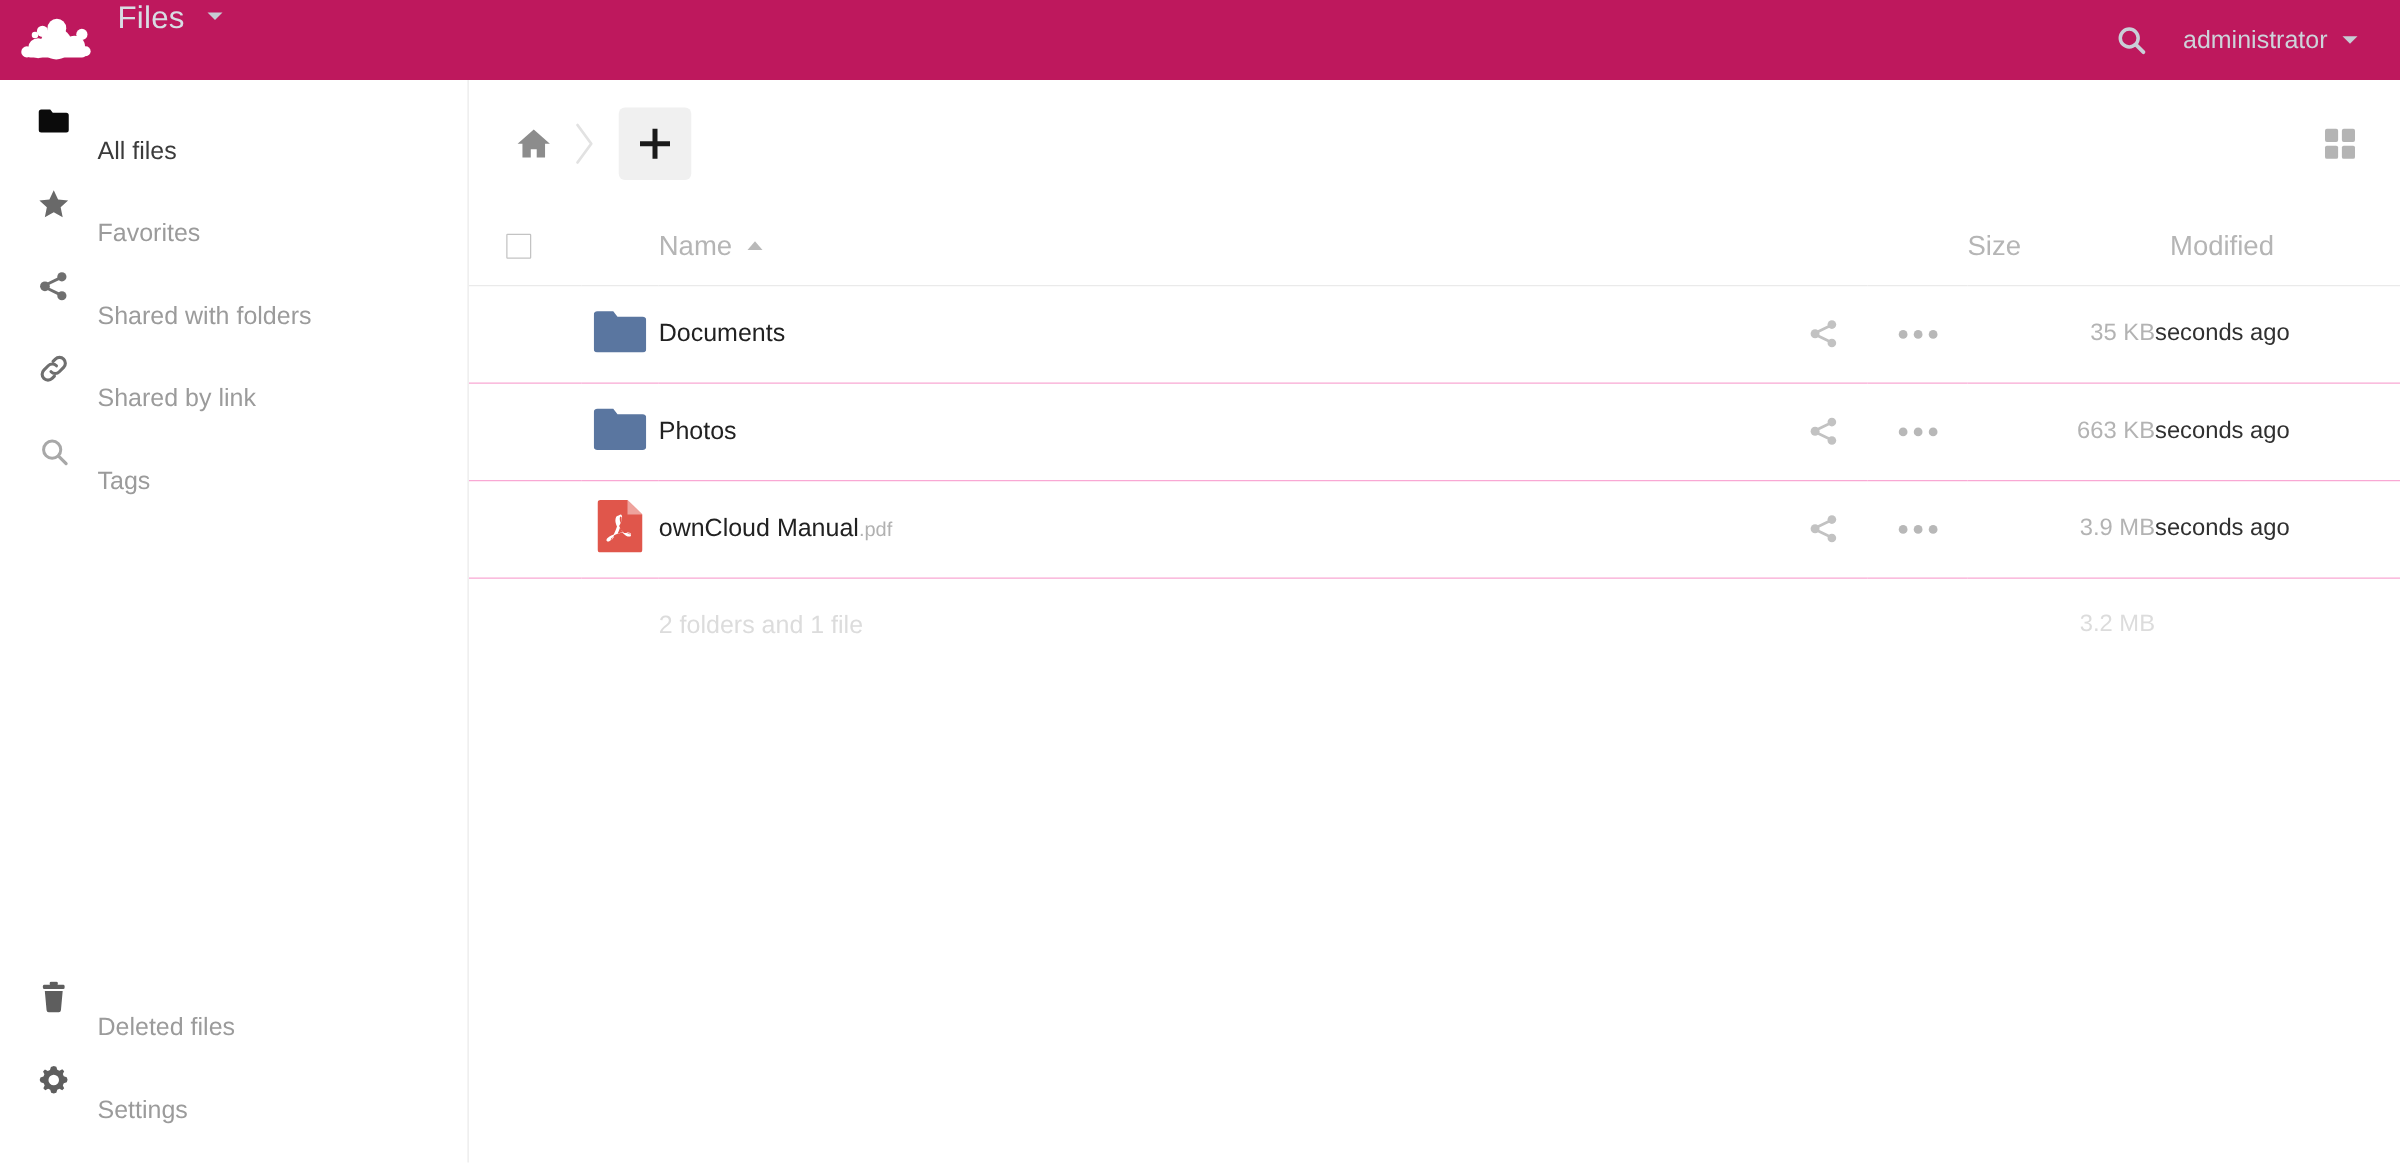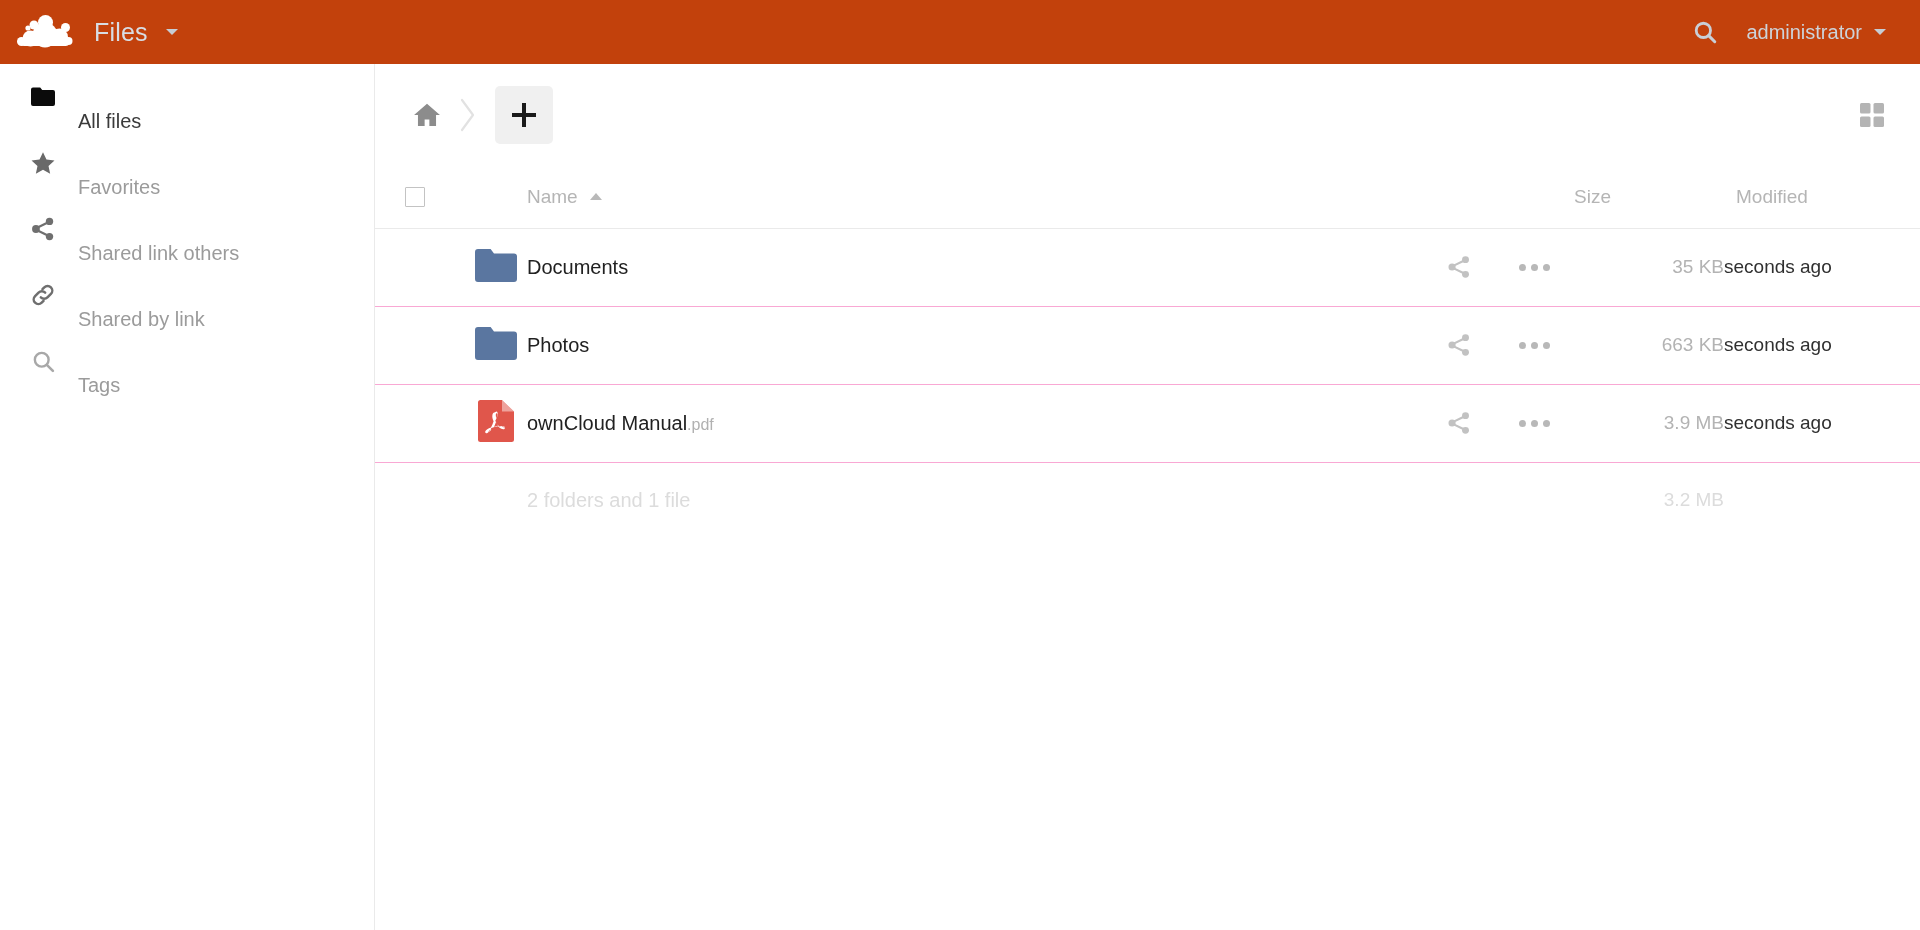--- a/index.html
+++ b/index.html
@@ -12,23 +12,23 @@
     font-family: "Liberation Sans", sans-serif;
     -webkit-font-smoothing: antialiased;
   }
 
   
   #app-header {
     position: absolute;
     top: 0; left: 0;
     width: 1920px;
     height: 64px;
-    background: #c2410c;
-    display: flex;
-    align-items: center;
+    background: #be185d;
+    display: flex;
+    align-items: flex-start;
     z-index: 50;
   }
   .logo-wrap {
     width: 90px;
     height: 64px;
     display: flex;
     align-items: center;
     justify-content: center;
     flex: none;
   }
@@ -198,21 +198,21 @@
   .col-name    { width: auto; }
   .col-share   { width: 70px; }
   .col-actions { width: 80px; }
   .col-size    { width: 150px; }
   .col-mod     { width: 196px; }
 
   #file-table thead th {
     height: 62px;
     border-bottom: 1px solid #eaeaea;
     font-weight: 400;
-    font-size: 19px;
+    font-size: 22px;
     color: #b5b5b5;
     text-align: left;
   }
   .th-name-inner {
     display: inline-flex;
     align-items: center;
     cursor: pointer;
   }
   .sort-caret {
     width: 0; height: 0;
@@ -354,21 +354,21 @@
     <div class="nav-item">
       <span class="nav-icon">
         <svg width="26" height="26" viewBox="0 0 24 24">
           <circle cx="18" cy="5" r="3.4" fill="#6f6f6f"></circle>
           <circle cx="18" cy="19" r="3.4" fill="#6f6f6f"></circle>
           <circle cx="5.5" cy="12" r="3.6" fill="#6f6f6f"></circle>
           <line x1="7.5" y1="10.4" x2="16" y2="6.2" stroke="#6f6f6f" stroke-width="2.1"></line>
           <line x1="7.5" y1="13.6" x2="16" y2="17.8" stroke="#6f6f6f" stroke-width="2.1"></line>
         </svg>
       </span>
-      <span class="nav-label">Shared link others</span>
+      <span class="nav-label">Shared with folders</span>
     </div>
 
     <div class="nav-item">
       <span class="nav-icon">
         <svg width="26" height="26" viewBox="0 0 24 24">
           <g fill="none" stroke="#6f6f6f" stroke-width="2.3" stroke-linecap="round">
             <path d="M10 14.2a4.3 4.3 0 0 0 6.1 0l3.2-3.2a4.3 4.3 0 1 0-6.1-6.1l-1.7 1.7"></path>
             <path d="M14 9.8a4.3 4.3 0 0 0-6.1 0l-3.2 3.2a4.3 4.3 0 1 0 6.1 6.1l1.7-1.7"></path>
           </g>
         </svg>
@@ -381,20 +381,41 @@
         <svg width="25" height="25" viewBox="0 0 24 24">
           <circle cx="10.3" cy="10.3" r="6.6" fill="none" stroke="#a8a8a8" stroke-width="2.3"></circle>
           <line x1="15.2" y1="15.2" x2="21" y2="21" stroke="#a8a8a8" stroke-width="2.5" stroke-linecap="round"></line>
         </svg>
       </span>
       <span class="nav-label">Tags</span>
     </div>
 
   </div>
 
+  <div id="sidebar-bottom">
+    <div class="nav-item">
+      <span class="nav-icon">
+        <svg width="22" height="26" viewBox="0 0 20 24">
+          <rect x="2" y="2.6" width="16" height="3.2" rx="1" fill="#5e5e5e"></rect>
+          <rect x="7" y="0.4" width="6" height="2.6" rx="1" fill="#5e5e5e"></rect>
+          <path d="M3.4 7.2h13.2l-1.3 14.2a1.6 1.6 0 0 1-1.6 1.4H6.3a1.6 1.6 0 0 1-1.6-1.4z" fill="#5e5e5e"></path>
+        </svg>
+      </span>
+      <span class="nav-label">Deleted files</span>
+    </div>
+    <div class="nav-item">
+      <span class="nav-icon">
+        <svg width="26" height="26" viewBox="0 0 24 24">
+          <path fill="#5e5e5e" d="M12 1.6l1.9.6.7 2.2 1.6.7 2.1-1 1.4 1.4-1 2.1.7 1.6 2.2.7.6 1.9-.6 1.9-2.2.7-.7 1.6 1 2.1-1.4 1.4-2.1-1-1.6.7-.7 2.2-1.9.6-1.9-.6-.7-2.2-1.6-.7-2.1 1-1.4-1.4 1-2.1-.7-1.6-2.2-.7L1.6 12l.6-1.9 2.2-.7.7-1.6-1-2.1 1.4-1.4 2.1 1 1.6-.7.7-2.2z"></path>
+          <circle cx="12" cy="12" r="3.9" fill="#ffffff"></circle>
+        </svg>
+      </span>
+      <span class="nav-label">Settings</span>
+    </div>
+  </div>
 
 </div>
 
 <div id="main">
 
   <div id="controls-bar">
 
     <div class="home-btn">
       <svg width="28" height="26" viewBox="0 0 26 24">
         <path d="M13 1.5L25 12h-3.6v10.2h-6.2v-6.1h-4.4v6.1H4.6V12H1z" fill="#8c8c8c"></path>

